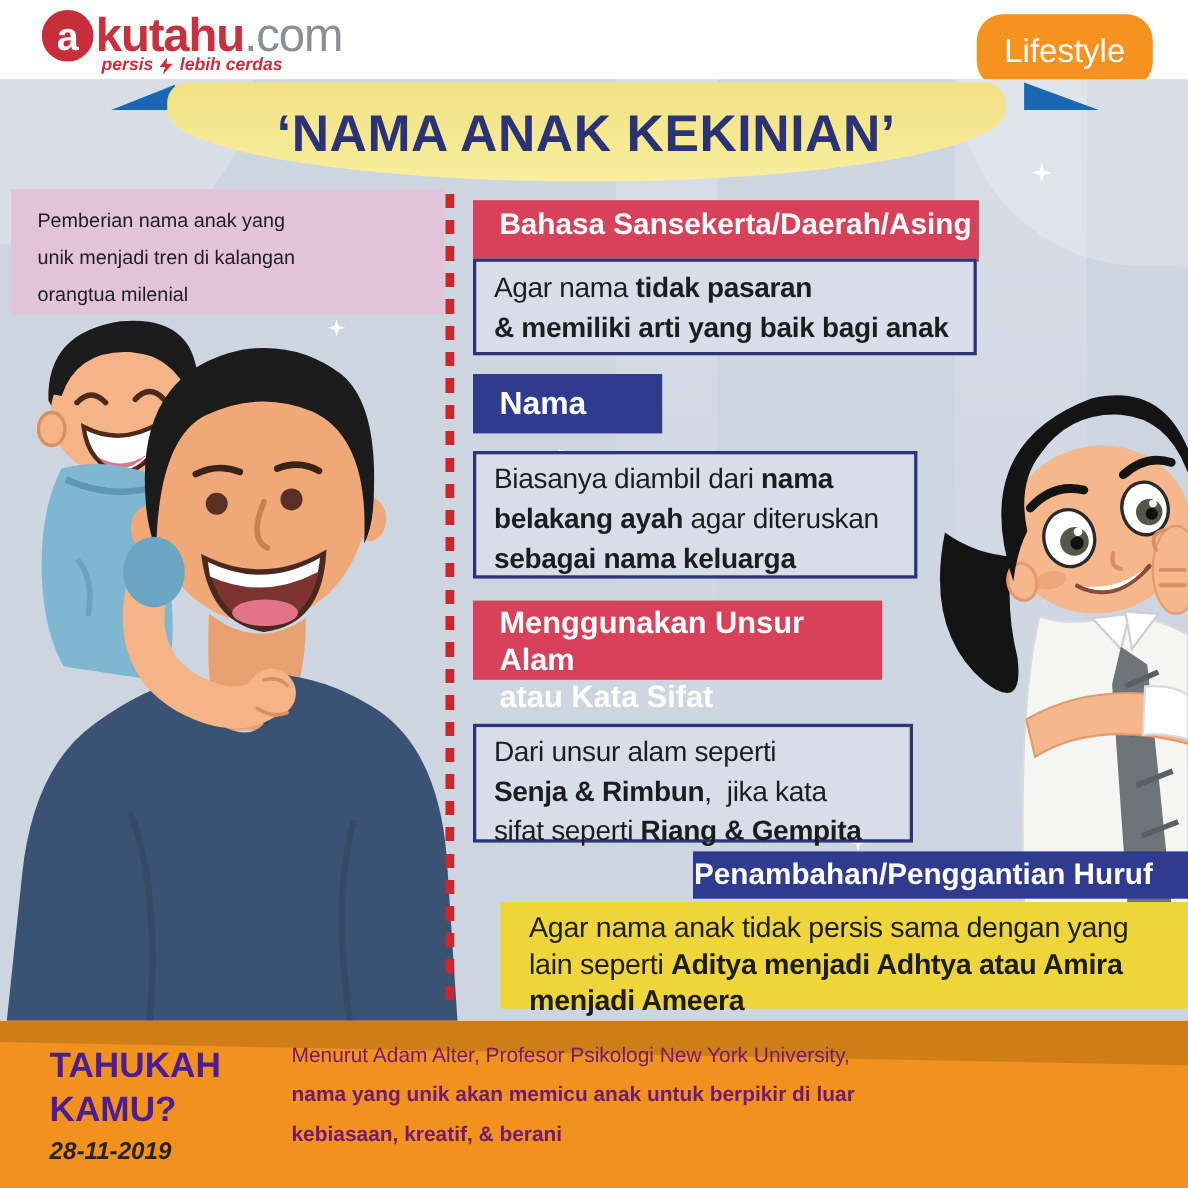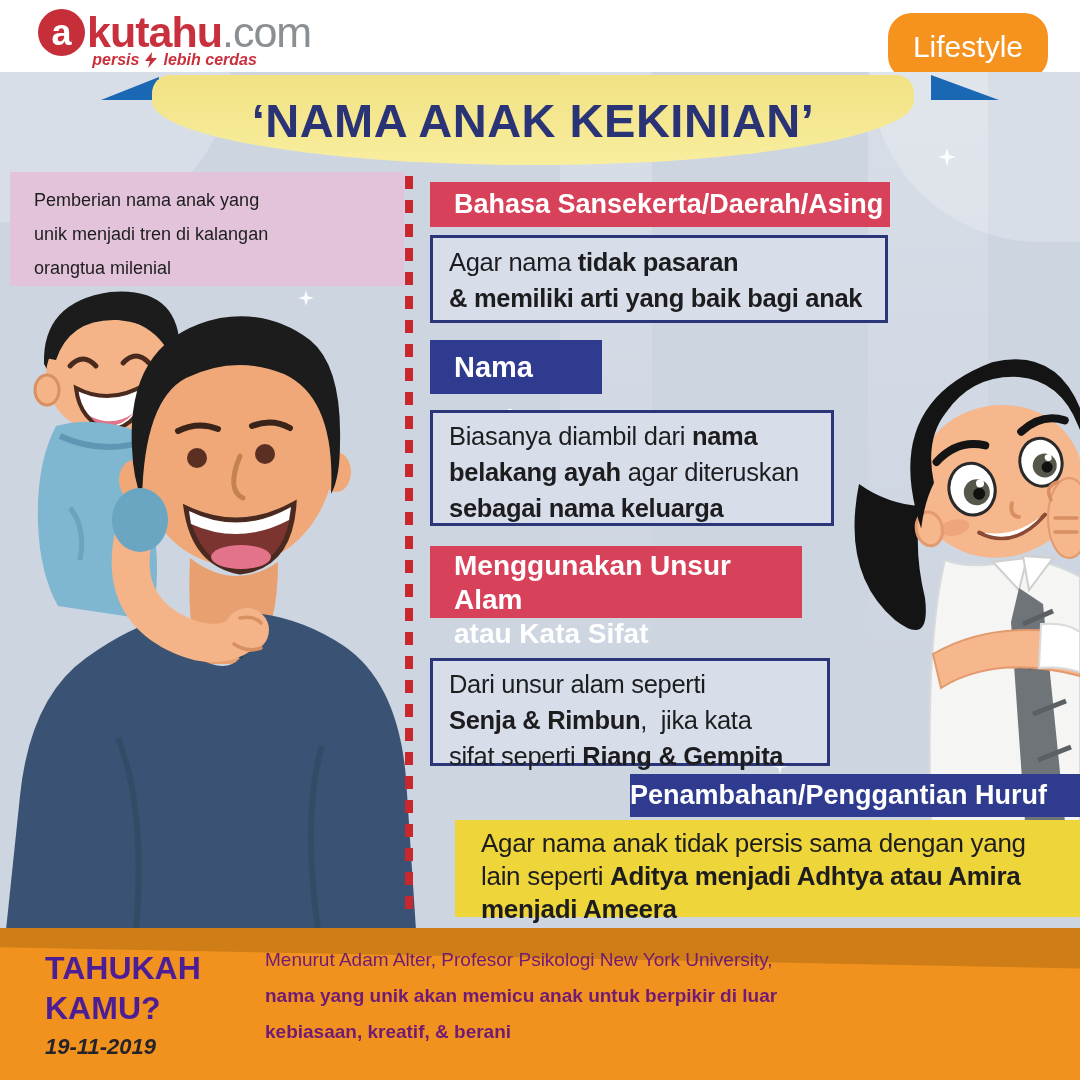--- a/index.html
+++ b/index.html
@@ -51,24 +51,24 @@
 
   
   .illus{position:absolute;}
   .dad{left:0;top:196px;width:420px;height:662px;}
   .girl{right:0;top:250px;width:235px;height:500px;}
 
   
   .sec-header{position:absolute;box-sizing:border-box;color:#fff;font-weight:bold;white-space:pre-line;}
   .sec-red{background:#d8415a;}
   .sec-blue{background:#2f3b8f;}
-  .s1h{left:430px;top:110px;width:460px;height:45px;font-size:27px;line-height:45px;padding-left:24px;}
+  .s1h{left:430px;top:110px;width:460px;height:56px;font-size:27px;line-height:45px;padding-left:24px;}
   .s2h{left:430px;top:268px;width:172px;height:54px;font-size:29px;line-height:54px;padding-left:24px;}
   .s3h{left:430px;top:474px;width:372px;height:72px;font-size:28px;line-height:34px;padding:3px 0 0 24px;}
-  .s4h{left:630px;top:702px;width:450px;height:43px;font-size:27px;line-height:43px;text-align:left;padding-right:2px;}
+  .s4h{left:630px;top:702px;width:450px;height:43px;font-size:27px;line-height:43px;text-align:right;padding-right:32px;}
   .sec-body{position:absolute;box-sizing:border-box;font-size:25.5px;line-height:36px;letter-spacing:-.3px;
             color:#1d1d1f;white-space:pre-wrap;}
   .boxed{border:3px solid #2b3679;background:#d7dee9;}
   .s1b{left:430px;top:163px;width:458px;height:88px;padding:6px 0 0 16px;}
   .s2b{left:430px;top:338px;width:404px;height:116px;padding:5px 0 0 16px;}
   .s3b{left:430px;top:562px;width:400px;height:108px;padding:5px 0 0 16px;margin-top:24px;}
   .s4b{left:455px;top:748px;width:625px;height:97px;background:#eed63a;font-size:26px;line-height:33px;
        padding:7px 0 0 26px;}
 
   
@@ -230,19 +230,19 @@
     <div class="sec-header sec-blue s4h">Penambahan/Penggantian Huruf</div>
     <div class="sec-body s4b"><span>Agar nama anak tidak persis sama dengan yang
 lain seperti </span><b>Aditya menjadi Adhtya atau Amira
 menjadi Ameera</b></div>
   </div>
 
   <div class="footer">
     <div class="wedge"></div>
     <div class="know-heading">TAHUKAH
 KAMU?</div>
-    <div class="know-date">19-11-2019</div>
+    <div class="know-date">28-11-2019</div>
     <div class="fact"><span>Menurut Adam Alter, Profesor Psikologi New York University,
 </span><b>nama yang unik akan memicu anak untuk berpikir di luar
 kebiasaan, kreatif, &amp; berani</b></div>
   </div>
 
 </div>
 
 </body></html>

